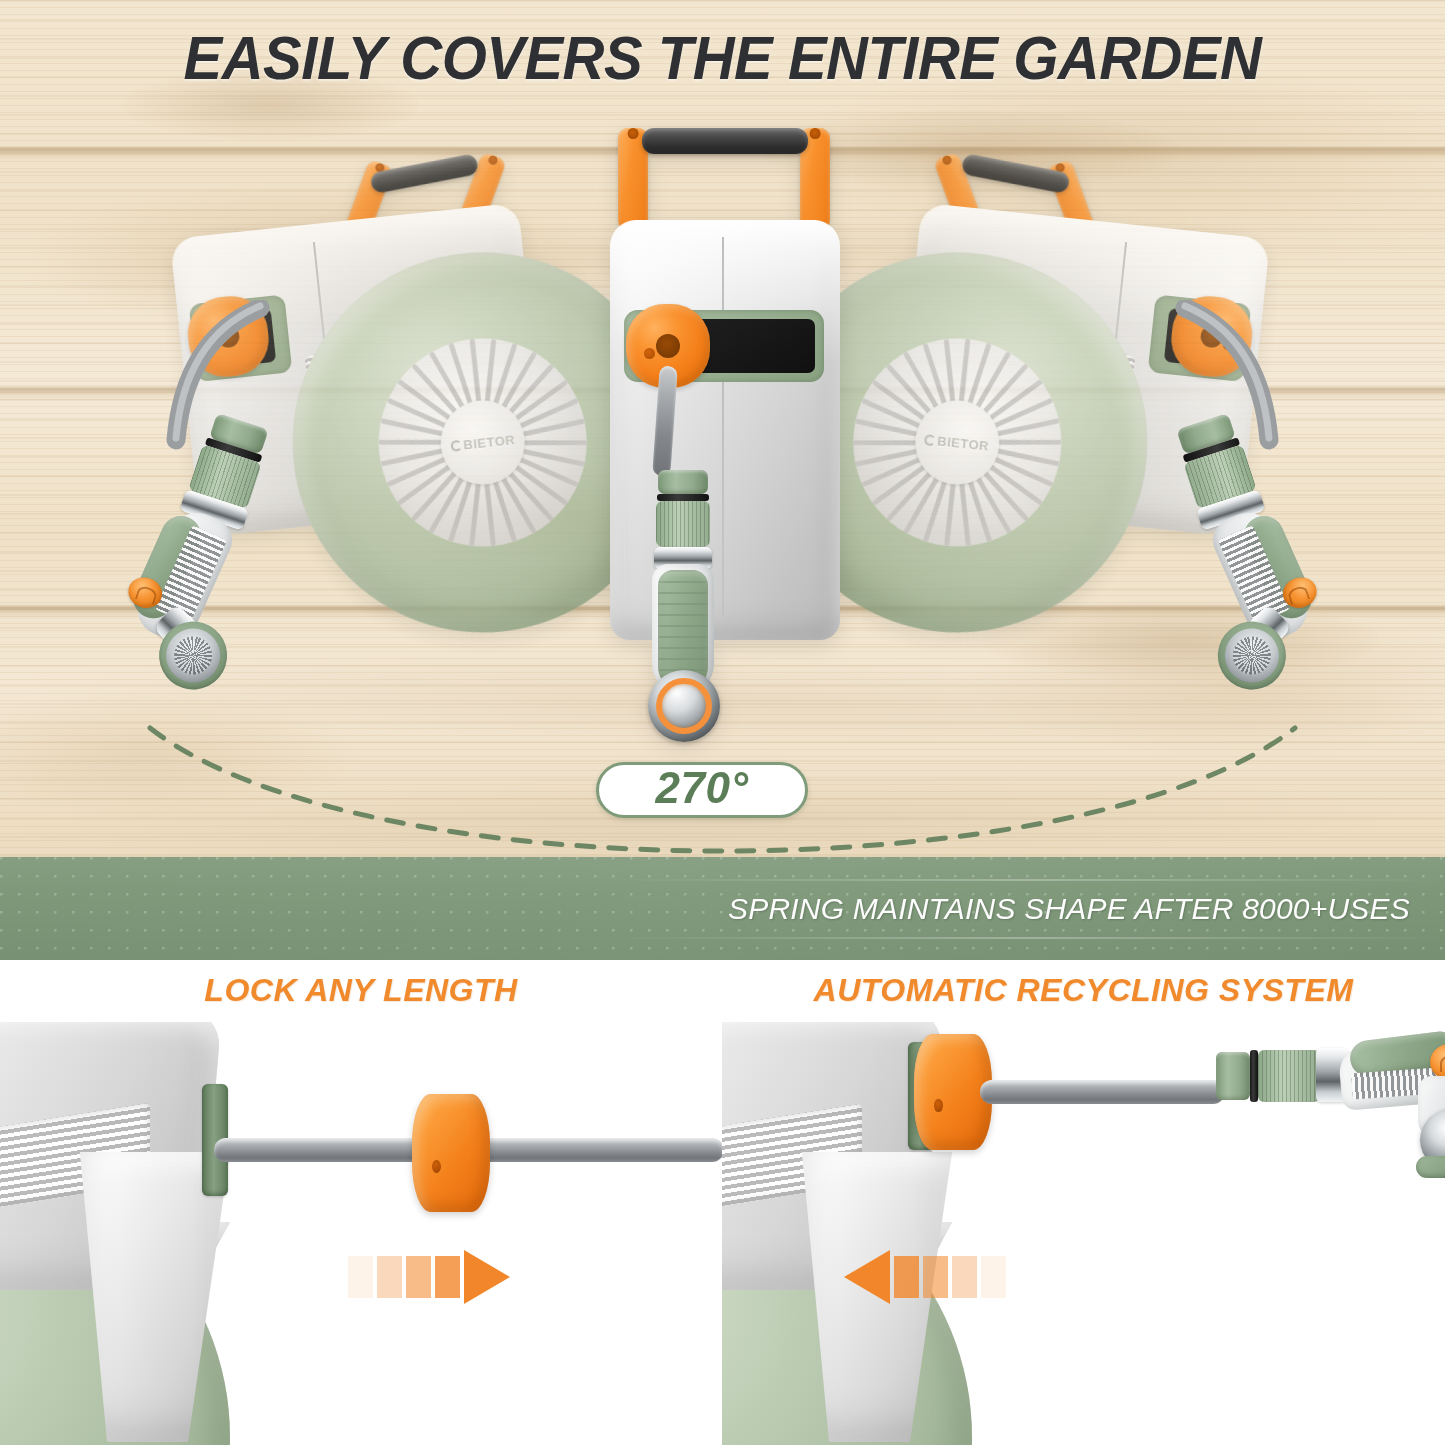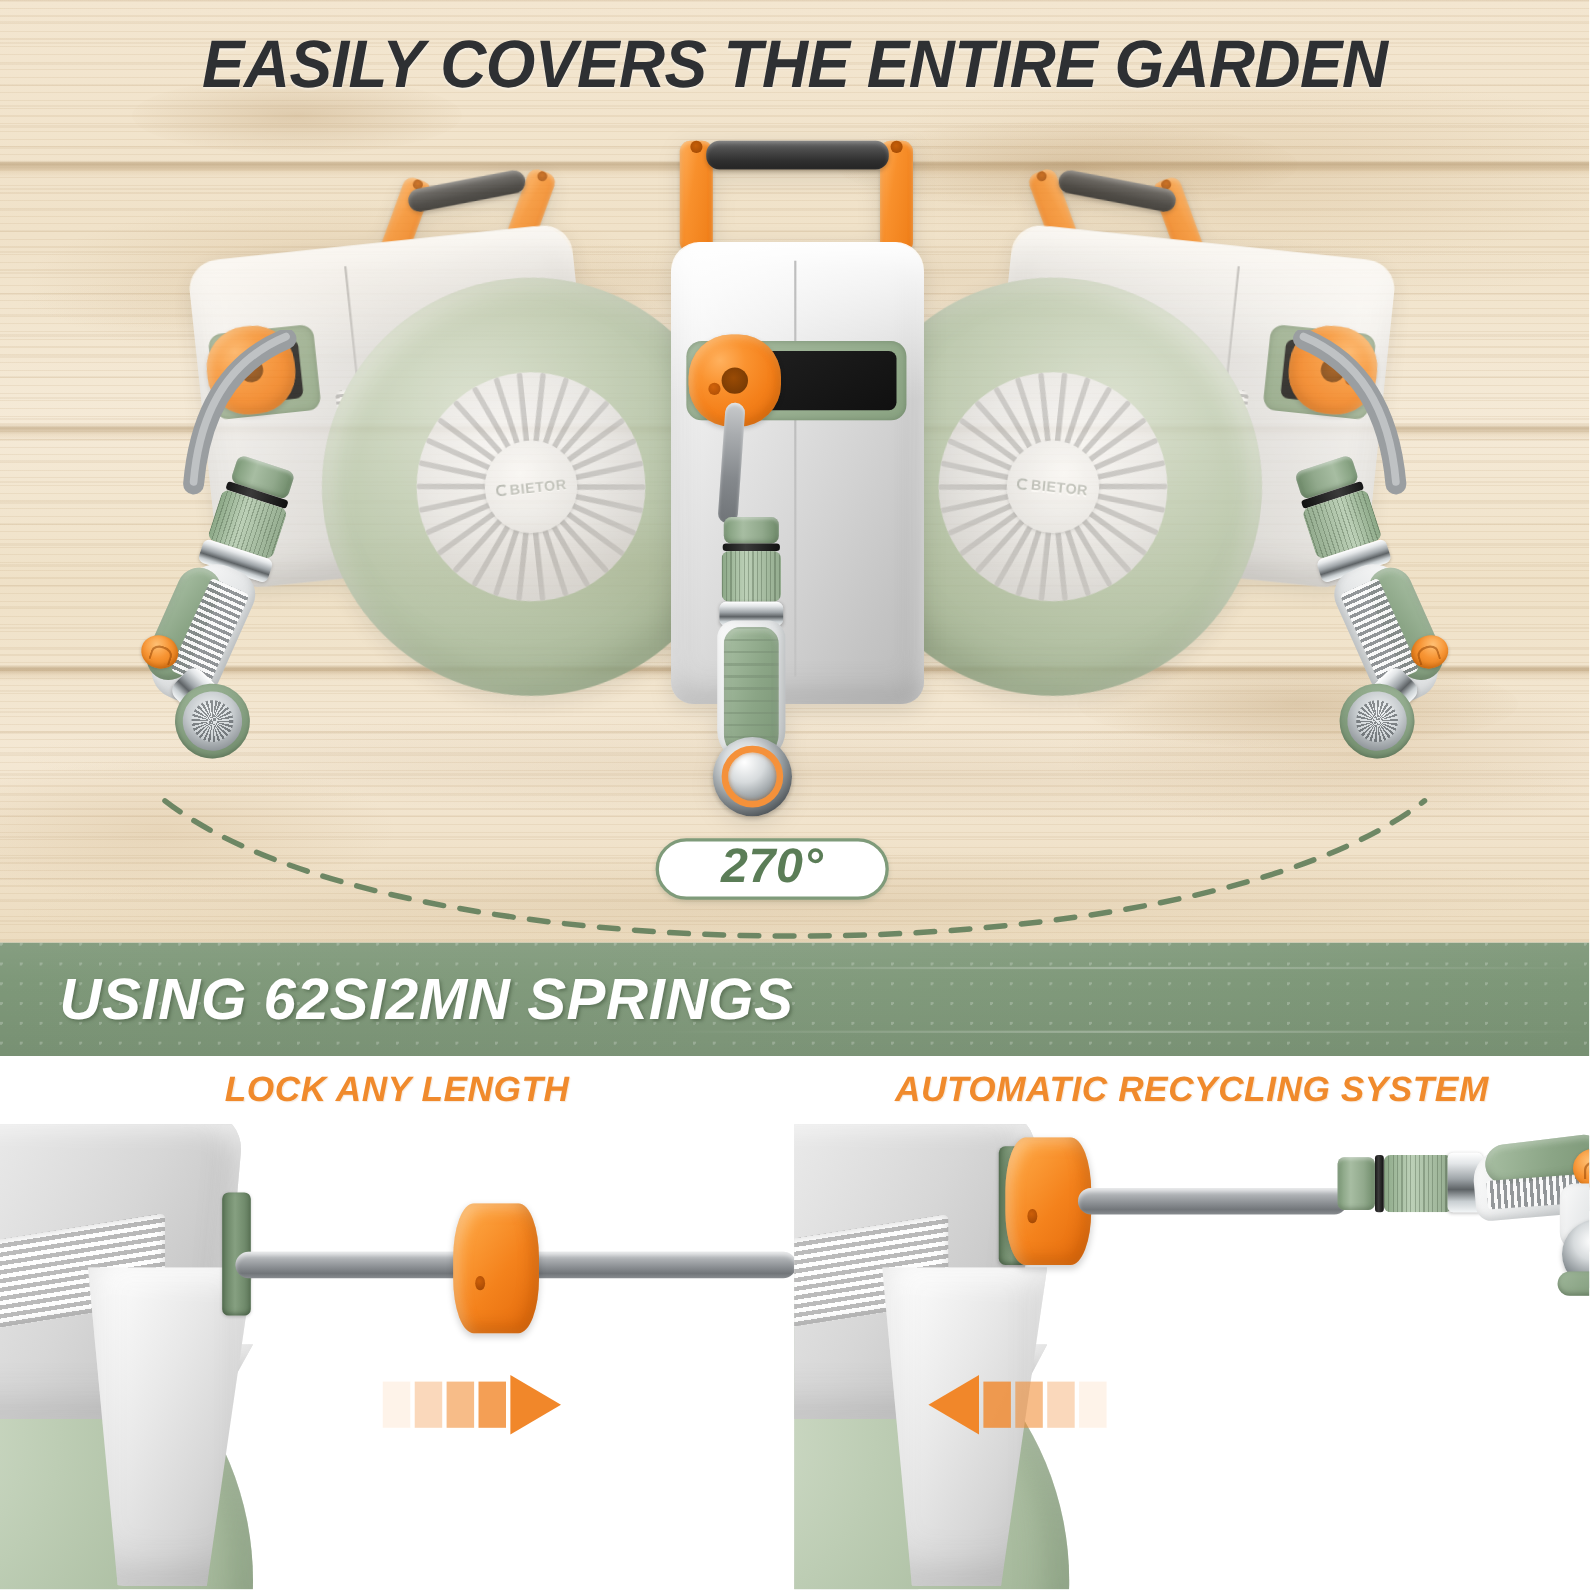--- a/index.html
+++ b/index.html
@@ -575,21 +575,21 @@
     <path d="M 150 648 C 360 812, 1085 812, 1295 648" transform="translate(0,-520)" fill="none" stroke="#5f7d5a" stroke-width="5" stroke-dasharray="17 15" stroke-linecap="round" opacity=".9"></path>
   </svg>
 
   <div class="badge">
     <span>270°</span>
   </div>
 
   <div class="green-band">
     <div class="band-streak" style="top:22px;"></div>
     <div class="band-streak" style="top:80px;"></div>
-    <div class="band-title">USING 62SI2MN SPRINGS</div>
+    <div class="band-sub">SPRING MAINTAINS SHAPE AFTER 8000+USES</div>
   </div>
 
   <div class="bottom">
 
     <div class="sub-head right">AUTOMATIC RECYCLING SYSTEM</div>
     <div class="sub-head left">LOCK ANY LENGTH</div>
 
     <div class="panel left">
 
       <div class="big-shell" style="left:-210px; top:-12px; width:420px; height:250px; border-radius:0 34px 0 0;

